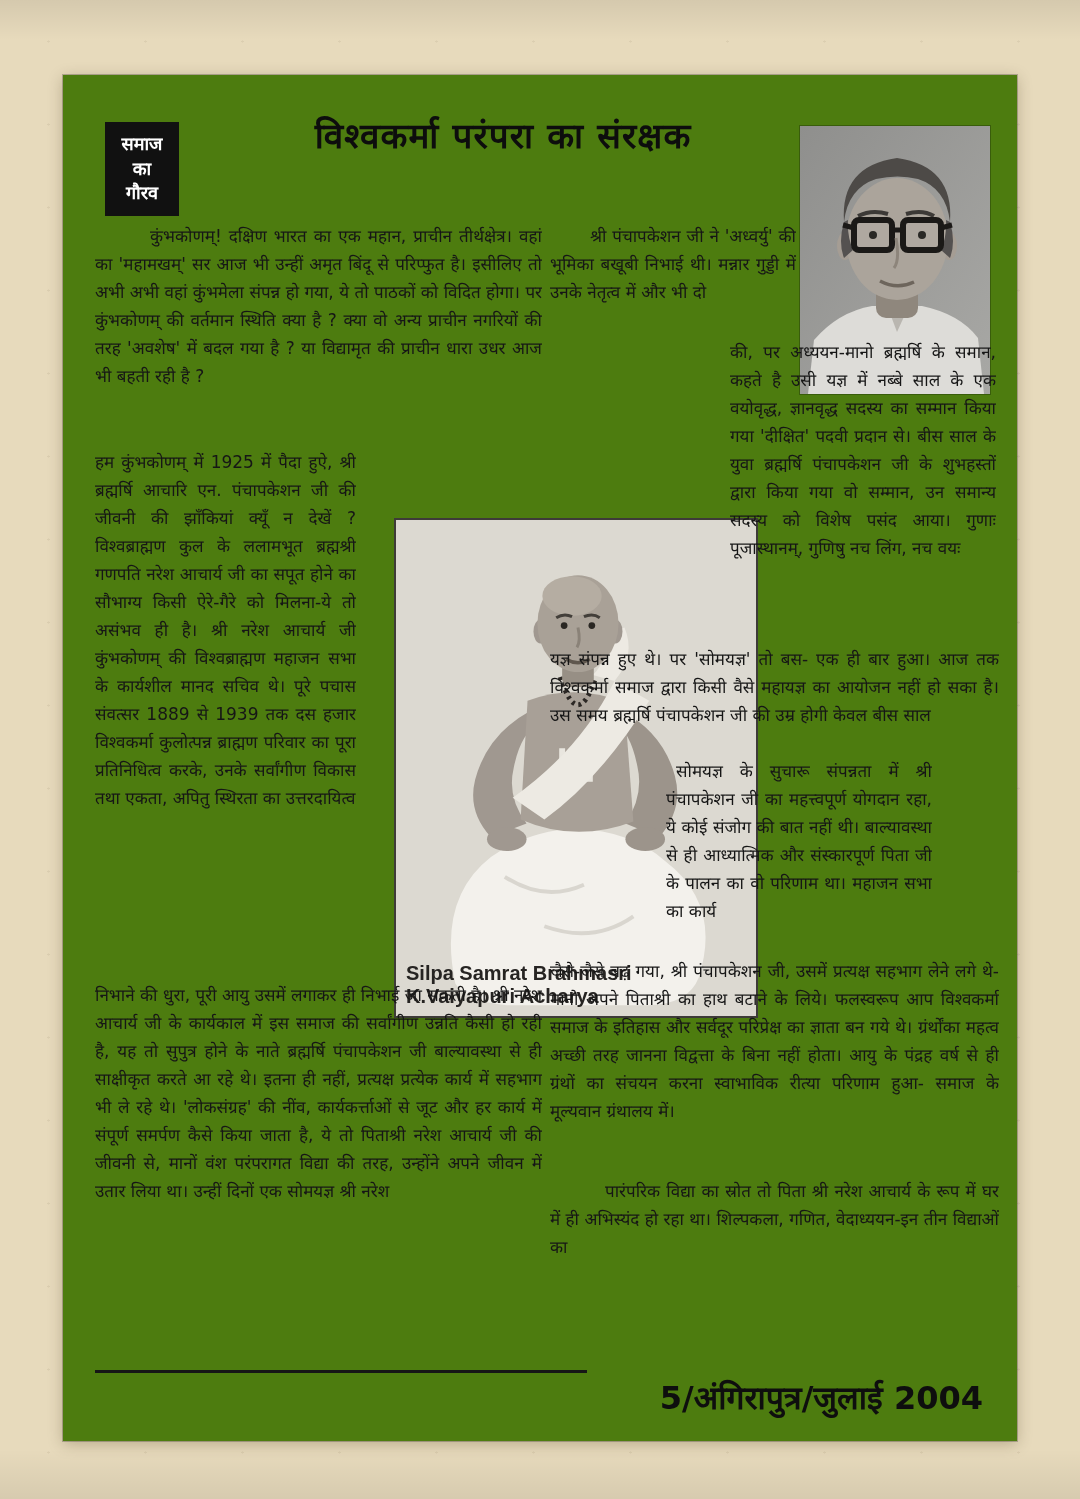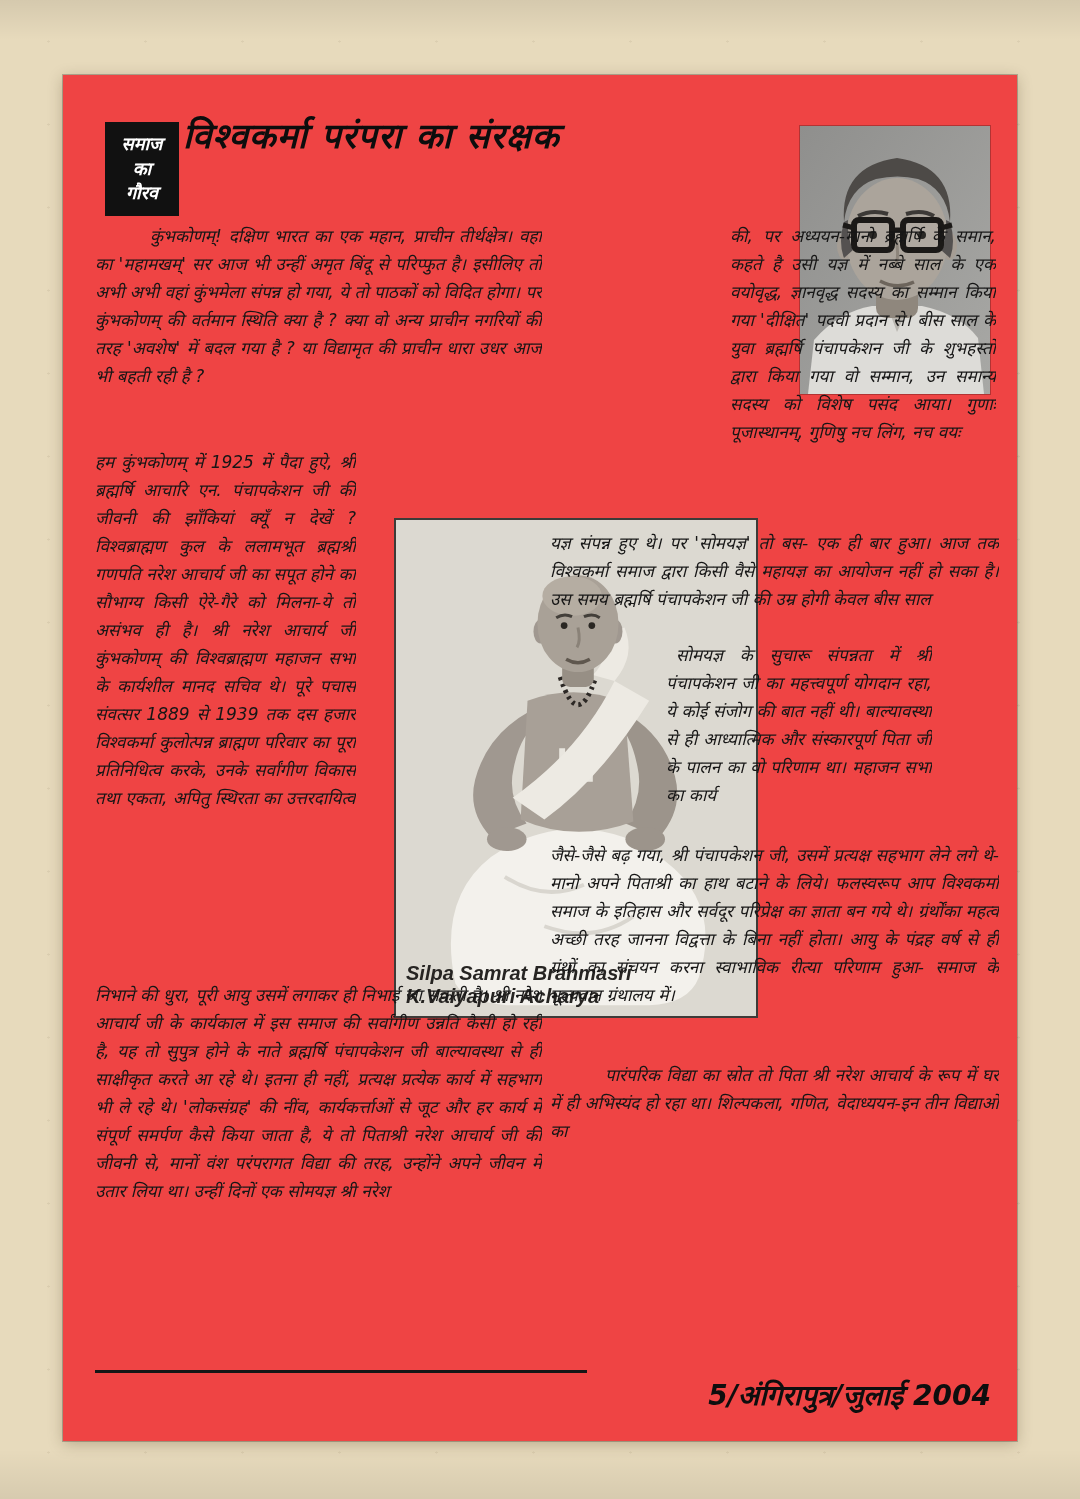--- a/index.html
+++ b/index.html
@@ -8,32 +8,31 @@
     background-color:#e7dabc;
     background-image:
       radial-gradient(rgba(60,40,20,0.07) 1px, transparent 1.4px),
       linear-gradient(180deg, rgba(0,0,0,0.08) 0px, rgba(0,0,0,0) 40px),
       linear-gradient(0deg, rgba(0,0,0,0.07) 0px, rgba(0,0,0,0) 50px);
     background-size:97px 83px, 100% 100%, 100% 100%;
     font-family:"DejaVu Sans", sans-serif;
   }
   .page{
     position:absolute;left:63px;top:75px;width:954px;height:1366px;
-    background:#ef4444;
+    background:#4d7c0f;
     box-shadow:0 0 0 1px rgba(0,0,0,0.22), 0 3px 14px rgba(60,45,20,0.28);
-    font-style:italic;
   }
   
   .badge{
     position:absolute;left:42px;top:47px;width:74px;height:94px;
     background:#111;color:#fff;display:flex;flex-direction:column;
     align-items:center;justify-content:center;gap:2px;
     font-weight:bold;font-size:18px;line-height:1.25;text-align:center;
   }
-  .title-wrap{position:absolute;left:120px;top:42px;width:640px;text-align:left;color:#0d0d0d;}
+  .title-wrap{position:absolute;left:120px;top:42px;width:640px;text-align:center;color:#0d0d0d;}
   .title-kicker{font-size:35px;font-weight:bold;letter-spacing:1px;line-height:1.1;}
   .title-main{font-size:47px;font-weight:bold;letter-spacing:1px;line-height:1.15;margin-top:3px;}
   
   .photo-top{
     position:absolute;left:737px;top:51px;width:190px;height:268px;
     box-shadow:0 0 0 1px rgba(0,0,0,0.25);
     overflow:hidden;
   }
   .photo-center{
     position:absolute;left:295px;top:443px;width:364px;height:500px;
@@ -60,22 +59,22 @@
   .r1{height:58px;width:246px;}
   .r2{height:116px;width:246px;}
   .r3{height:112px;}
   .r4{height:307px;width:266px;margin-left:180px;}
   .r5{height:200px;width:266px;margin-left:116px;text-indent:10px;}
   .r6{height:220px;}
   .r7{height:133px;}
   
   .footer-rule{position:absolute;left:32px;top:1295px;width:492px;height:3px;background:#161616;}
   .footer-text{
-    position:absolute;right:26px;top:1300px;width:500px;text-align:right;
-    font-size:28px;font-weight:bold;color:#0e0e0e;
+    position:absolute;right:34px;top:1300px;width:500px;text-align:right;
+    font-size:32px;font-weight:bold;color:#0e0e0e;
   }
   svg{display:block;}
 </style>
 </head>
 <body>
 
 <div class="page">
 
   <div class="badge">
     <span>समाज</span>
@@ -172,20 +171,21 @@
     <div class="caption">Silpa Samrat Brahmasri K.Vaiyapuri Acharya</div>
   </div>
 
   <div class="col col-left">
     <div class="seg l1 ind55">कुंभकोणम्! दक्षिण भारत का एक महान, प्राचीन तीर्थक्षेत्र। वहां का 'महामखम्' सर आज भी उन्हीं अमृत बिंदू से परिप्फुत है। इसीलिए तो अभी अभी वहां कुंभमेला संपन्न हो गया, ये तो पाठकों को विदित होगा। पर कुंभकोणम् की वर्तमान स्थिति क्या है ? क्या वो अन्य प्राचीन नगरियों की तरह 'अवशेष' में बदल गया है ? या विद्यामृत की प्राचीन धारा उधर आज भी बहती रही है ?</div>
     <div class="seg l3">हम कुंभकोणम् में 1925 में पैदा हुऐ, श्री ब्रह्मर्षि आचारि एन. पंचापकेशन जी की जीवनी की झाँकियां क्यूँ न देखें ? विश्वब्राह्मण कुल के ललामभूत ब्रह्मश्री गणपति नरेश आचार्य जी का सपूत होने का सौभाग्य किसी ऐरे-गैरे को मिलना-ये तो असंभव ही है। श्री नरेश आचार्य जी कुंभकोणम् की विश्वब्राह्मण महाजन सभा के कार्यशील मानद सचिव थे। पूरे पचास संवत्सर 1889 से 1939 तक दस हजार विश्वकर्मा कुलोत्पन्न ब्राह्मण परिवार का पूरा प्रतिनिधित्व करके, उनके सर्वांगीण विकास तथा एकता, अपितु स्थिरता का उत्तरदायित्व</div>
     <div class="seg l4">निभाने की धुरा, पूरी आयु उसमें लगाकर ही निभाई जा सकती है। श्री नरेश आचार्य जी के कार्यकाल में इस समाज की सर्वांगीण उन्नति कैसी हो रही है, यह तो सुपुत्र होने के नाते ब्रह्मर्षि पंचापकेशन जी बाल्यावस्था से ही साक्षीकृत करते आ रहे थे। इतना ही नहीं, प्रत्यक्ष प्रत्येक कार्य में सहभाग भी ले रहे थे। 'लोकसंग्रह' की नींव, कार्यकर्त्ताओं से जूट और हर कार्य में संपूर्ण समर्पण कैसे किया जाता है, ये तो पिताश्री नरेश आचार्य जी की जीवनी से, मानों वंश परंपरागत विद्या की तरह, उन्होंने अपने जीवन में उतार लिया था। उन्हीं दिनों एक सोमयज्ञ श्री नरेश</div>
   </div>
 
   <div class="col col-right">
+    <div class="seg r2 ind40">श्री पंचापकेशन जी ने 'अध्वर्यु' की भूमिका बखूबी निभाई थी। मन्नार गुड्डी में उनके नेतृत्व में और भी दो</div>
     <div class="seg r4">की, पर अध्ययन-मानो ब्रह्मर्षि के समान, कहते है उसी यज्ञ में नब्बे साल के एक वयोवृद्ध, ज्ञानवृद्ध सदस्य का सम्मान किया गया 'दीक्षित' पदवी प्रदान से। बीस साल के युवा ब्रह्मर्षि पंचापकेशन जी के शुभहस्तों द्वारा किया गया वो सम्मान, उन समान्य सदस्य को विशेष पसंद आया। गुणाः पूजास्थानम्, गुणिषु नच लिंग, नच वयः</div>
     <div class="seg r3">यज्ञ संपन्न हुए थे। पर 'सोमयज्ञ' तो बस- एक ही बार हुआ। आज तक विश्वकर्मा समाज द्वारा किसी वैसे महायज्ञ का आयोजन नहीं हो सका है। उस समय ब्रह्मर्षि पंचापकेशन जी की उम्र होगी केवल बीस साल</div>
     <div class="seg r5">सोमयज्ञ के सुचारू संपन्नता में श्री पंचापकेशन जी का महत्त्वपूर्ण योगदान रहा, ये कोई संजोग की बात नहीं थी। बाल्यावस्था से ही आध्यात्मिक और संस्कारपूर्ण पिता जी के पालन का वो परिणाम था। महाजन सभा का कार्य</div>
     <div class="seg r6">जैसे-जैसे बढ़ गया, श्री पंचापकेशन जी, उसमें प्रत्यक्ष सहभाग लेने लगे थे-मानो अपने पिताश्री का हाथ बटाने के लिये। फलस्वरूप आप विश्वकर्मा समाज के इतिहास और सर्वदूर परिप्रेक्ष का ज्ञाता बन गये थे। ग्रंर्थोंका महत्व अच्छी तरह जानना विद्वत्ता के बिना नहीं होता। आयु के पंद्रह वर्ष से ही ग्रंथों का संचयन करना स्वाभाविक रीत्या परिणाम हुआ- समाज के मूल्यवान ग्रंथालय में।</div>
     <div class="seg r7 ind55">पारंपरिक विद्या का स्रोत तो पिता श्री नरेश आचार्य के रूप में घर में ही अभिस्यंद हो रहा था। शिल्पकला, गणित, वेदाध्ययन-इन तीन विद्याओं का</div>
   </div>
 
   <div class="footer-rule"></div>
   <div class="footer-text">5/अंगिरापुत्र/जुलाई 2004</div>
 

